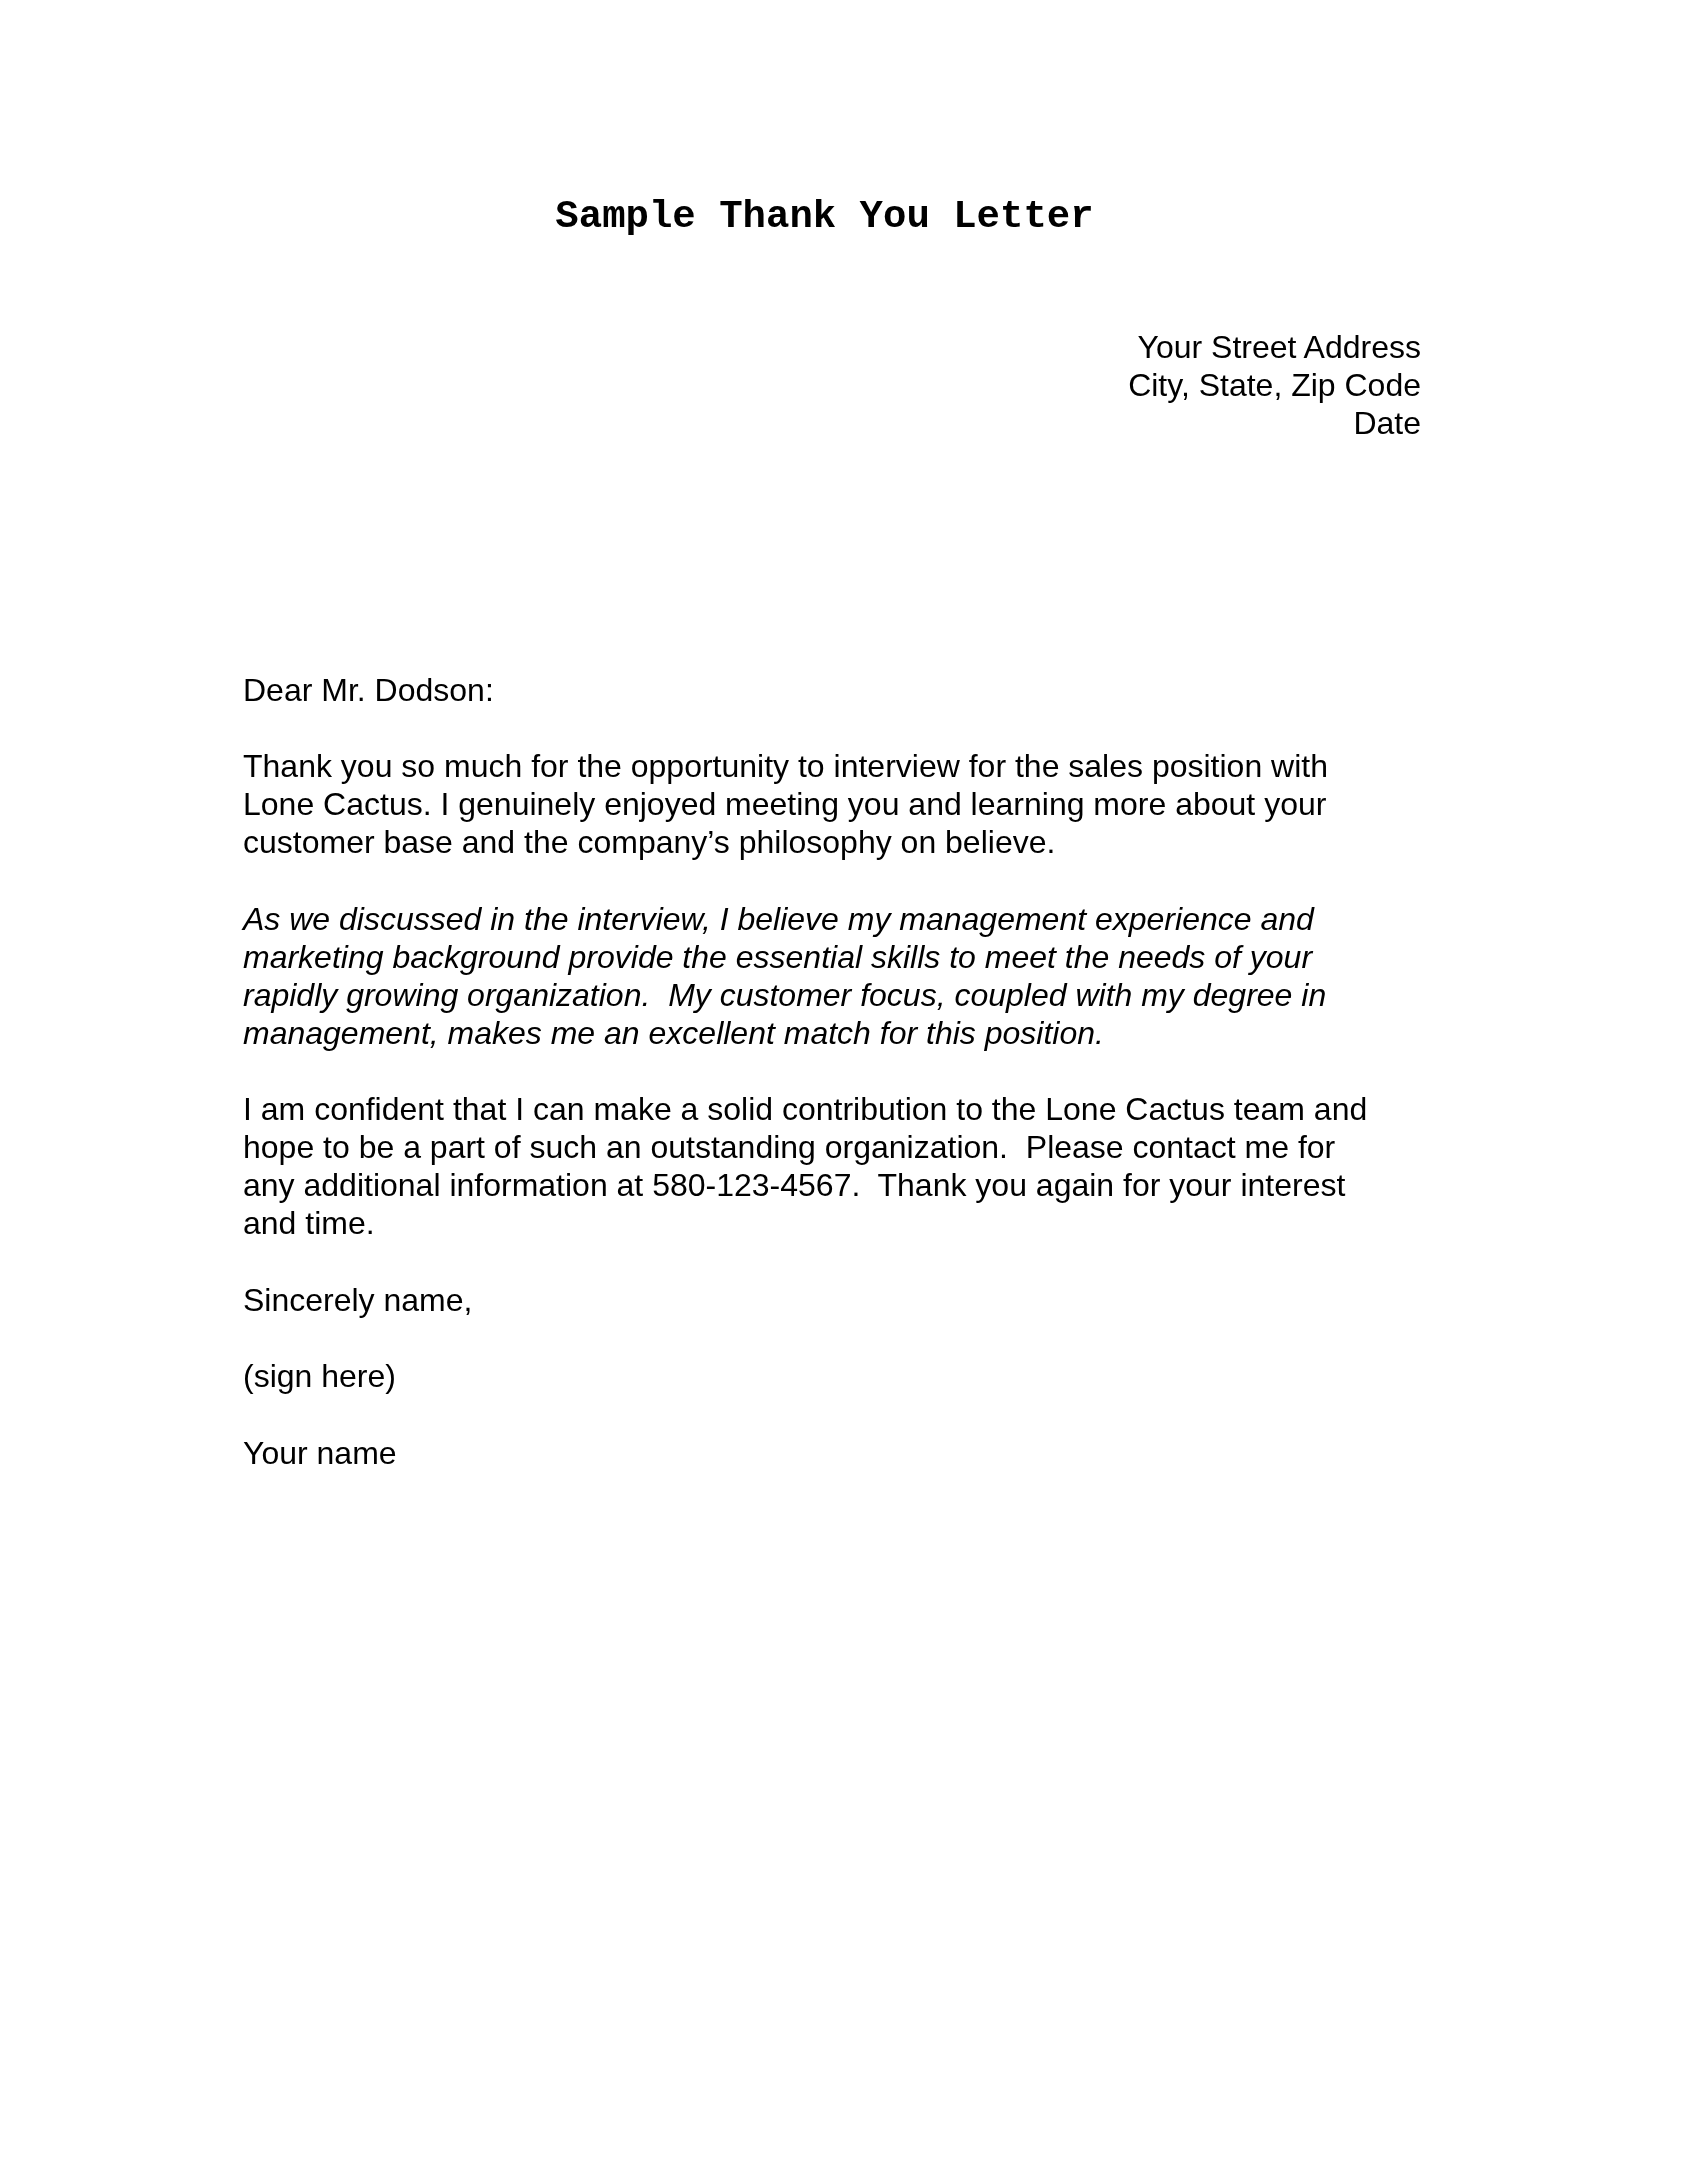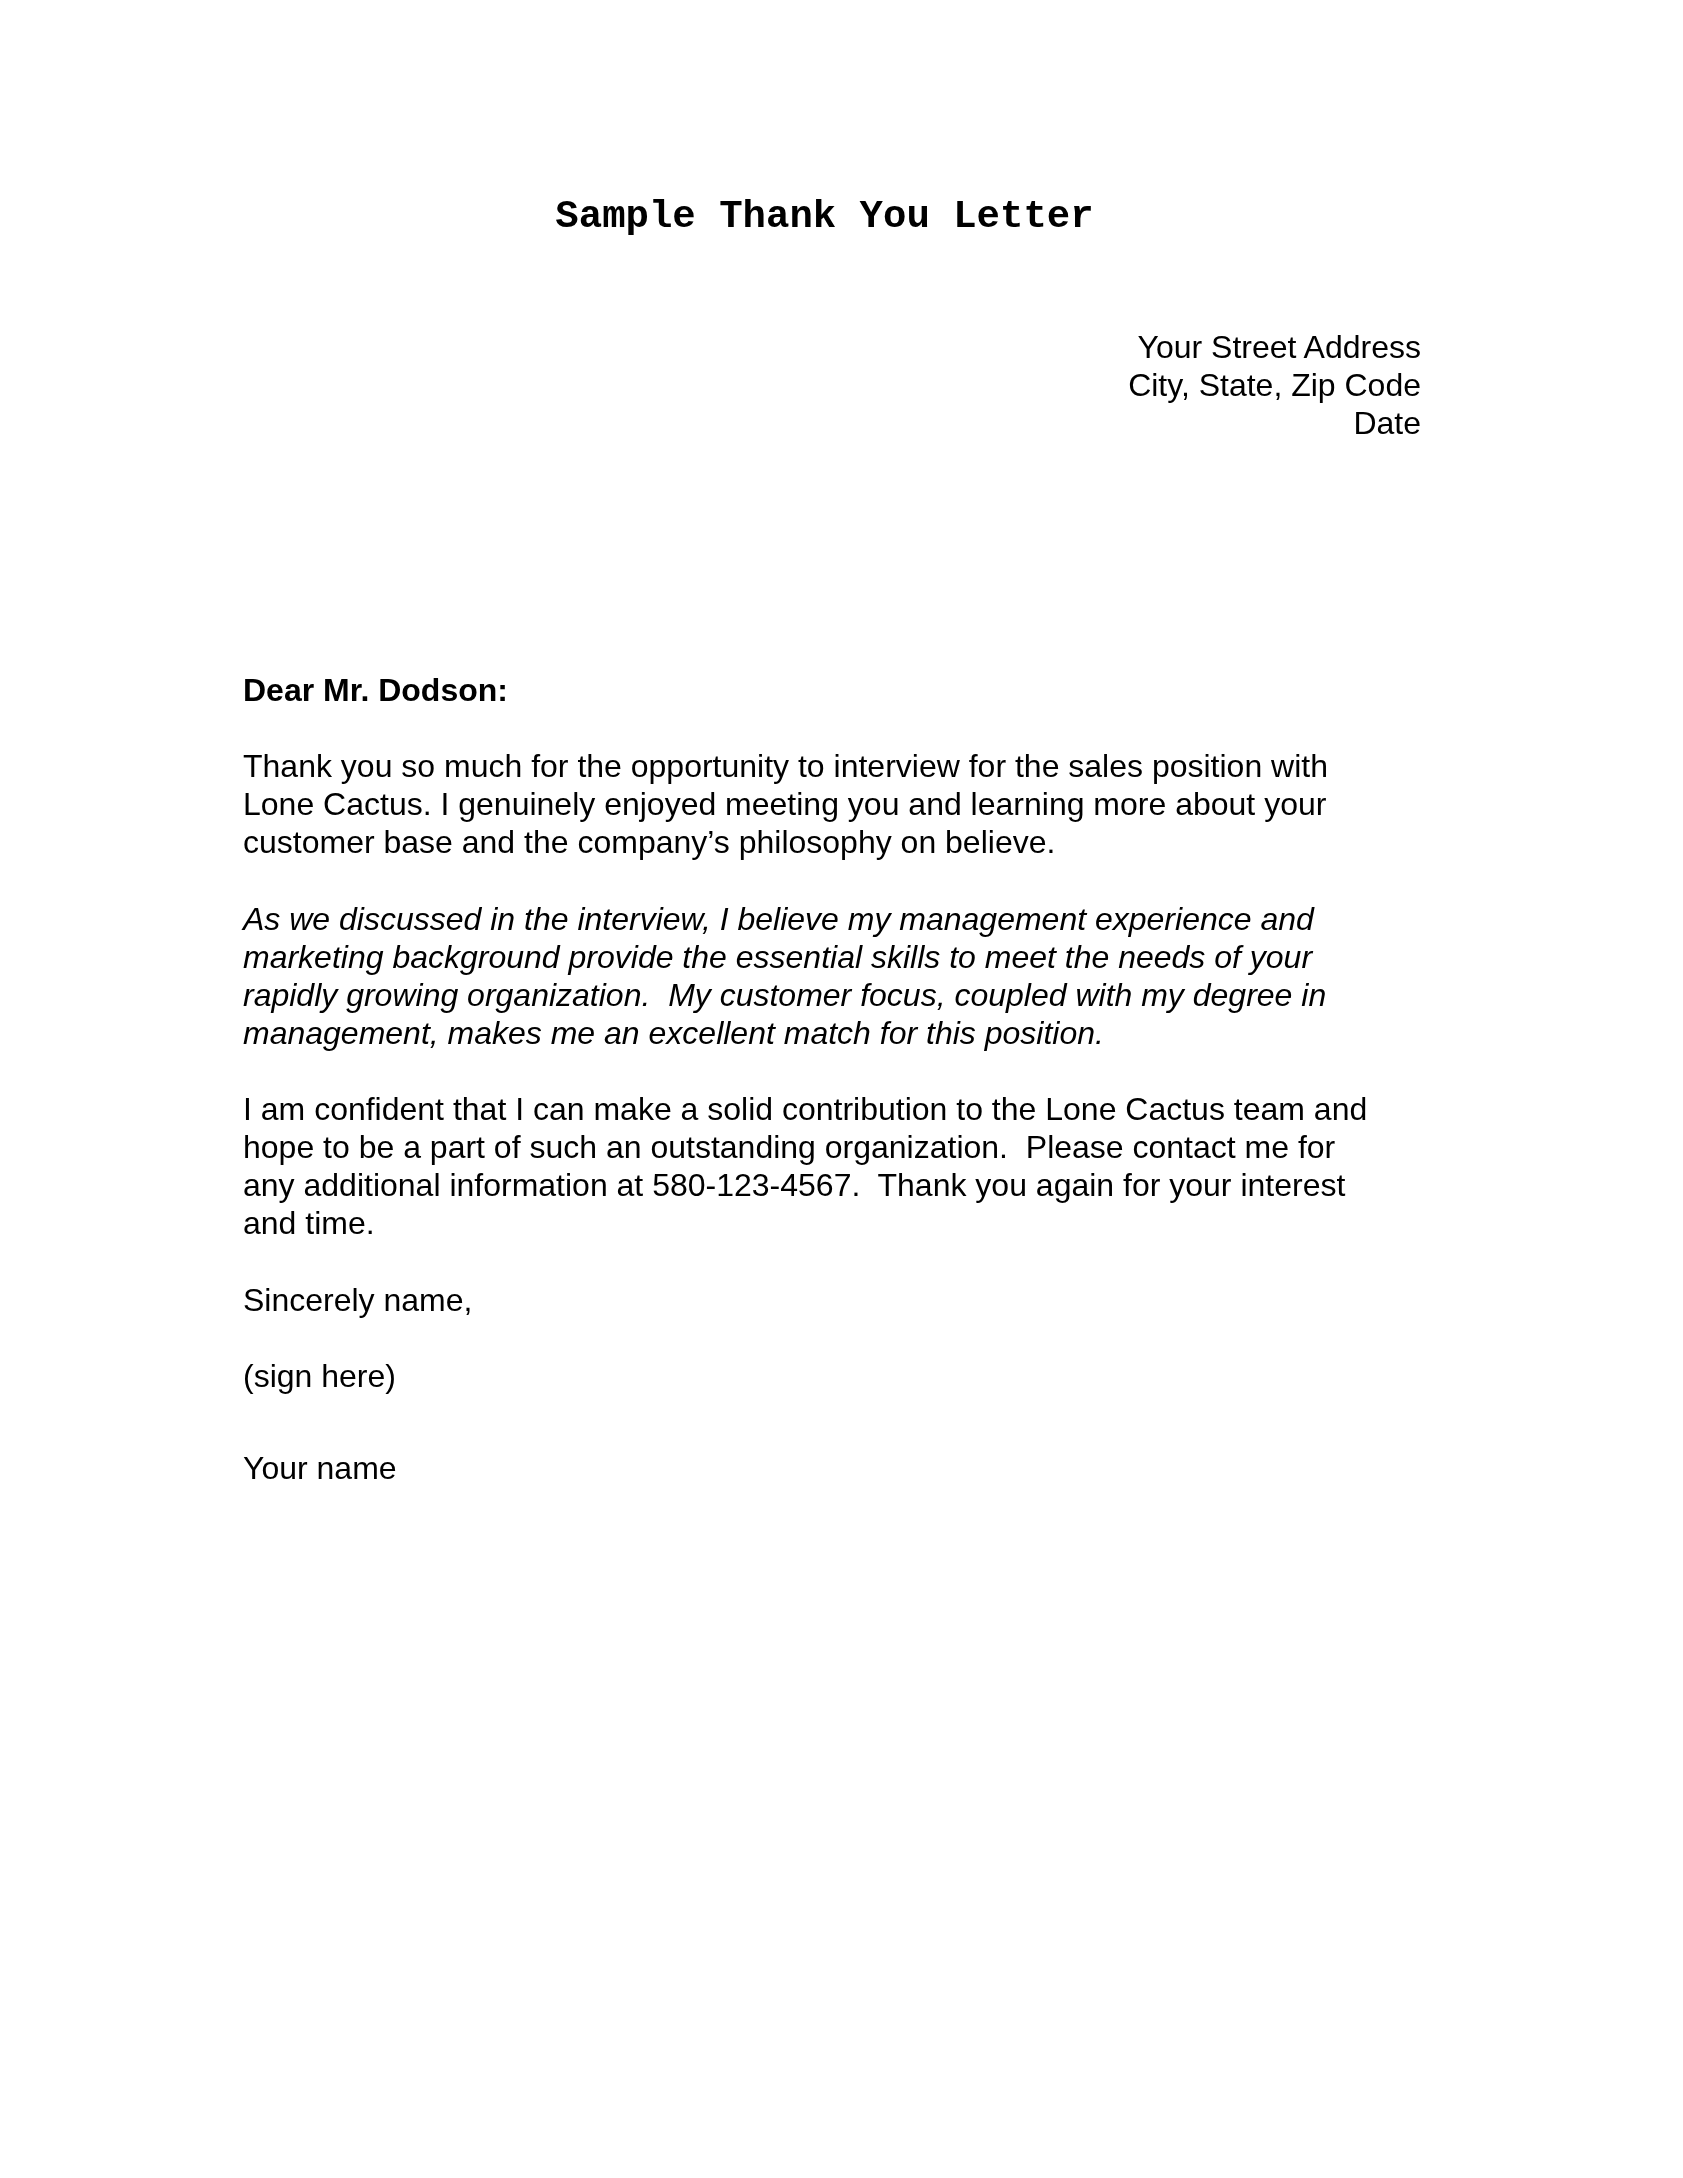--- a/index.html
+++ b/index.html
@@ -31,27 +31,27 @@
     position: absolute;
     left: 243px;
     width: 1178px;
     font-family: "Liberation Sans", sans-serif;
     font-size: 32px;
     line-height: 38px;
     white-space: pre-wrap;
   }
   .sender-block     { top: 328px; text-align: right;  }
   .recipient-block  { top: 480px;  }
-  .salutation       { top: 671px; font-weight: bold;  }
+  .salutation       { top: 671px;  }
   .paragraph-1      { top: 747px;  }
   .paragraph-2      { top: 900px; font-style: italic;  }
   .paragraph-3      { top: 1090px; }
   .closing          { top: 1281px; }
   .sign-placeholder { top: 1357px; }
-  .signer-name      { top: 1434px; margin-top: 15px; }
+  .signer-name      { top: 1434px; }
 </style>
 </head>
 <body>
 
 <div class="page">
 
   <div class="doc-title">Sample Thank You Letter</div>
 
   <div class="body-text sender-block">Your Street Address
 City, State, Zip Code

